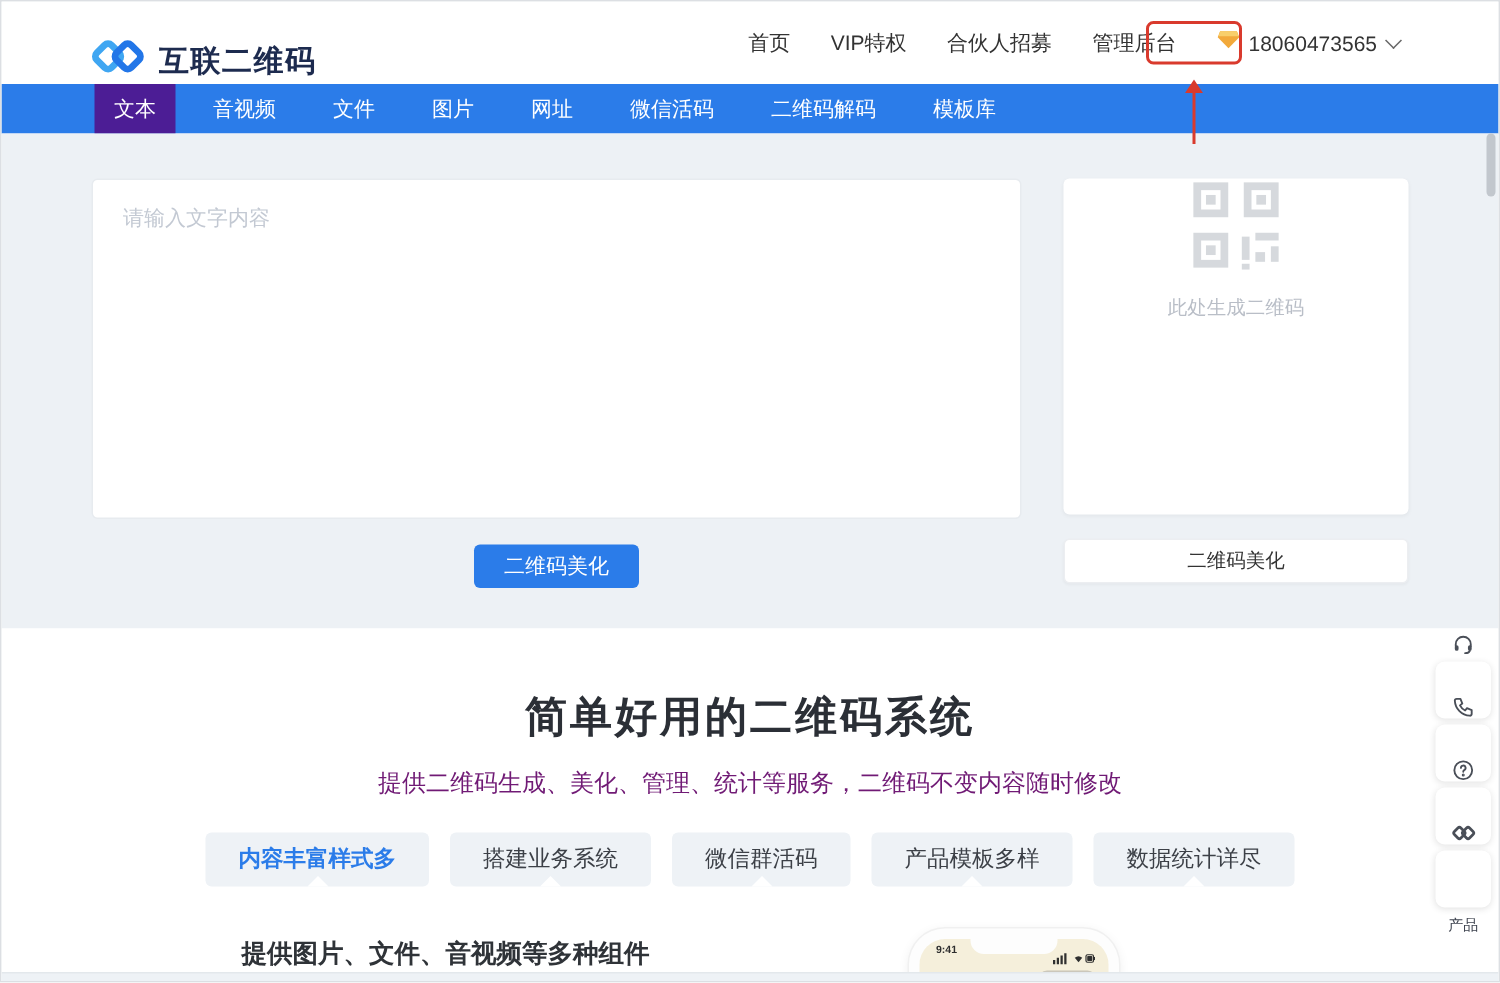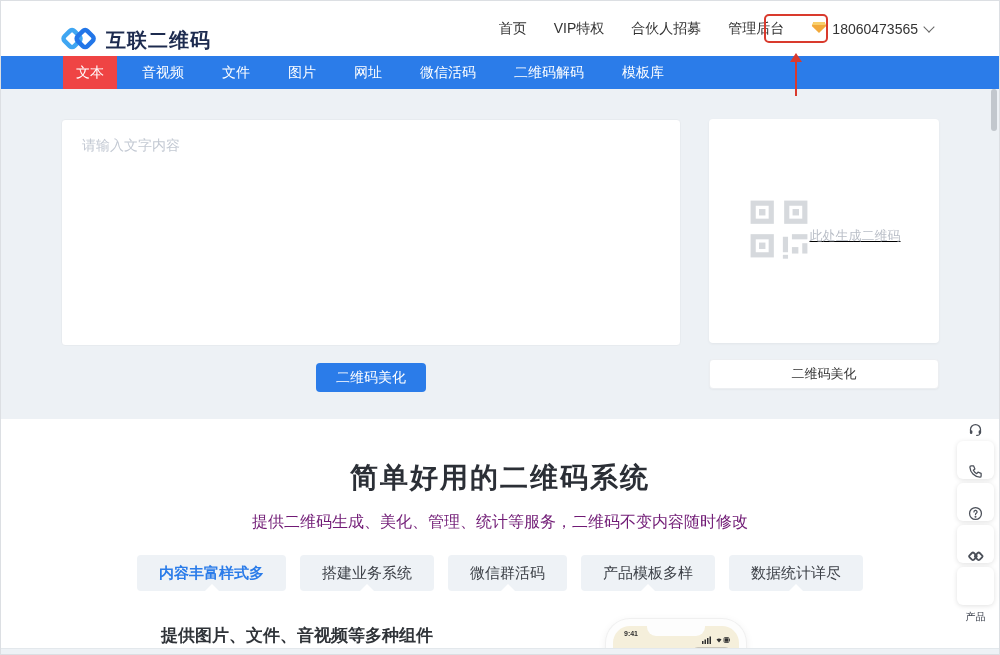--- a/index.html
+++ b/index.html
@@ -16,21 +16,21 @@
   .header-nav a { font-size:14px; color:#333; text-decoration:none; cursor:pointer; white-space:nowrap; }
   .account { display:flex; align-items:center; gap:5px; cursor:pointer; }
   .account .phone-num { font-size:14px; color:#333; }
   .chevron { width:8px; height:8px; border-right:1.5px solid #666; border-bottom:1.5px solid #666;
     transform:rotate(45deg); margin-top:-4px; margin-left:2px; }
 
   
   .bluebar { height:33px; background:#2b7ce9; display:flex; align-items:stretch; padding-left:62px; }
   .bluebar .tab { color:#fff; font-size:14px; line-height:33px; padding:0 13px; margin-right:12px;
     cursor:pointer; white-space:nowrap; }
-  .bluebar .tab.active { background:#ef4444; }
+  .bluebar .tab.active { background:#4c1d95; }
 
   
   .annotation-box { position:absolute; left:763px; top:13px; width:64px; height:29px;
     border:2px solid #d93a2d; border-radius:5px; z-index:40; pointer-events:none; }
   .annotation-arrow-line { position:absolute; left:794px; top:60px; width:2px; height:35px;
     background:#d93a2d; z-index:40; pointer-events:none; }
   .annotation-arrow-head { position:absolute; left:789px; top:52px; width:0; height:0;
     border-left:6px solid transparent; border-right:6px solid transparent;
     border-bottom:9px solid #d93a2d; z-index:40; pointer-events:none; }
 
@@ -38,21 +38,21 @@
   .generator { position:relative; height:330px; background:#edf1f5; }
   .text-input { position:absolute; left:60px; top:30px; width:620px; height:227px;
     background:#fff; border:1px solid #e7ebef; border-radius:4px; resize:none; outline:none;
     padding:17px 20px; font-size:14px; color:#333; font-family:inherit; }
   .text-input::placeholder { color:#c3c9d3; }
   .gen-btn { position:absolute; left:315px; top:274px; width:110px; height:29px;
     background:#2b7ce9; color:#fff; border:none; border-radius:4px; font-size:14px;
     cursor:pointer; font-family:inherit; }
   .qr-card { position:absolute; left:708px; top:30px; width:230px; height:224px;
     background:#fff; border-radius:4px; box-shadow:0 1px 3px rgba(0,0,0,.05);
-    display:flex; align-items:center; justify-content:center;text-decoration:underline; }
+    display:flex; flex-direction:column; align-items:center; justify-content:flex-start; }
   .qr-hint { font-size:13px; color:#b9bec7; margin-top:10px; }
   .beautify-btn { position:absolute; left:708px; top:270px; width:230px; height:30px;
     background:#fff; border:1px solid #eceef1; border-radius:4px; font-size:13px; color:#333;
     cursor:pointer; font-family:Liberation Sans, sans-serif; box-shadow:0 1px 2px rgba(0,0,0,.04); }
 
   
   .intro { position:relative; height:237px; background:#fff; }
   .intro-title { text-align:center; padding-top:40px; font-size:28px; font-weight:bold;
     color:#2b2f36; letter-spacing:2px; }
   .intro-subtitle { text-align:center; margin-top:15px; font-size:16px; color:#701a75; }

